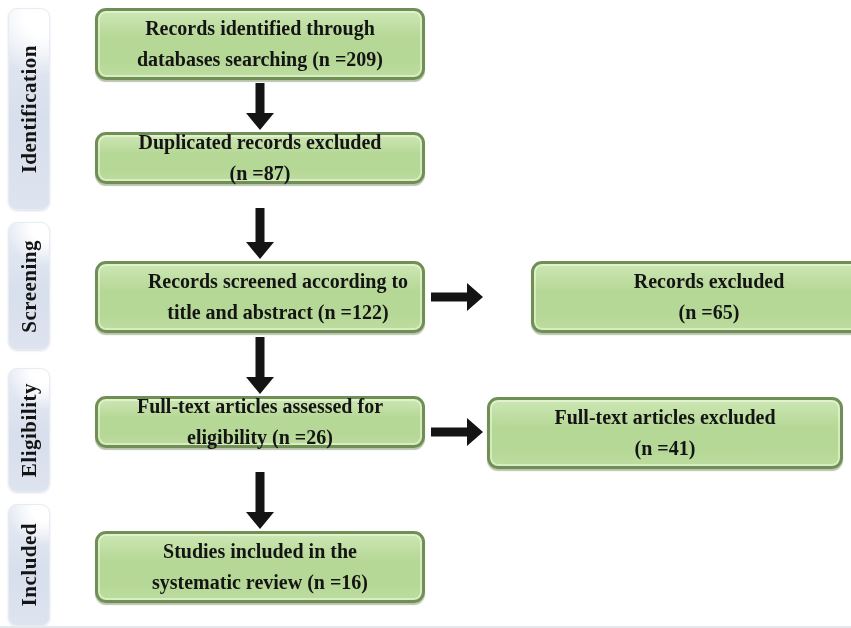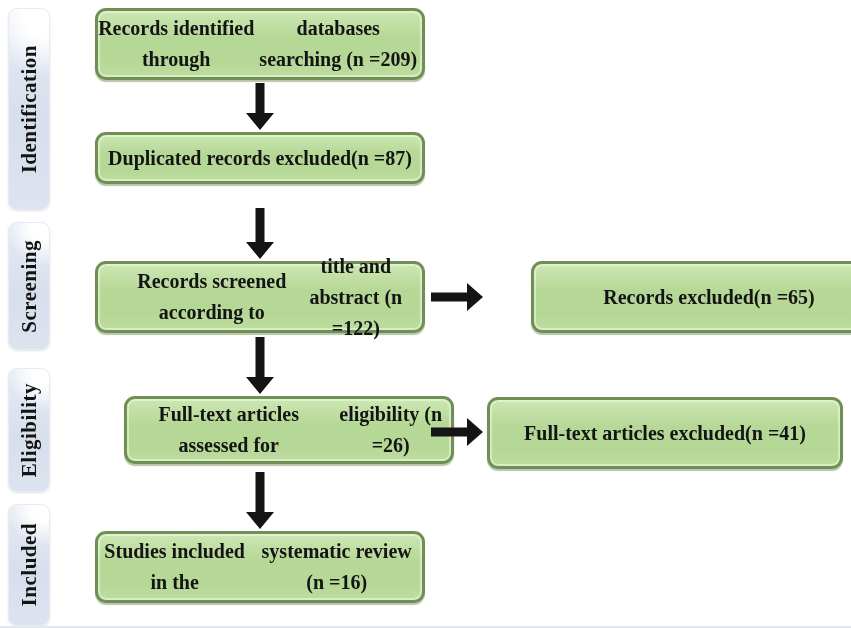--- a/index.html
+++ b/index.html
@@ -33,21 +33,21 @@
     white-space:nowrap;
   }
   
   .node{
     position:absolute;
     box-sizing:border-box;
     border:3px solid #6f8f55;
     border-radius:11px;
     background:linear-gradient(180deg,#cde7b4 0%,#b6d897 40%,#b6d897 78%,#bddda0 100%);
     box-shadow:inset 0 0 0 2px rgba(240,250,225,0.55), 0 2px 1px rgba(100,125,70,0.45);
-    display:flex;flex-direction:row;align-items:center;justify-content:center;
+    display:flex;flex-direction:column;align-items:center;justify-content:center;
     text-align:center;
     font-weight:bold;
     font-size:20px;
     line-height:31px;
     color:#141414;
   }
   .node span{display:block;}
   
   .arrow{position:absolute;}
   .arrow svg{display:block;}
@@ -75,21 +75,21 @@
     <span>databases searching (n =209)</span>
   </div>
   <div class="node" style="left:95px;top:132px;width:330px;height:52px;">
     <span>Duplicated records excluded</span>
     <span>(n =87)</span>
   </div>
   <div class="node" style="left:95px;top:261px;width:330px;height:72px;padding-left:36px;">
     <span>Records screened according to</span>
     <span>title and abstract (n =122)</span>
   </div>
-  <div class="node" style="left:95px;top:396px;width:330px;height:68px;margin-left:29px;">
+  <div class="node" style="left:95px;top:396px;width:330px;height:52px;">
     <span>Full-text articles assessed for</span>
     <span>eligibility (n =26)</span>
   </div>
   <div class="node" style="left:95px;top:531px;width:330px;height:72px;">
     <span>Studies included in the</span>
     <span>systematic review (n =16)</span>
   </div>
 
   <div class="node" style="left:487px;top:261px;width:356px;height:72px;margin-left:44px;">
     <span>Records excluded</span>

